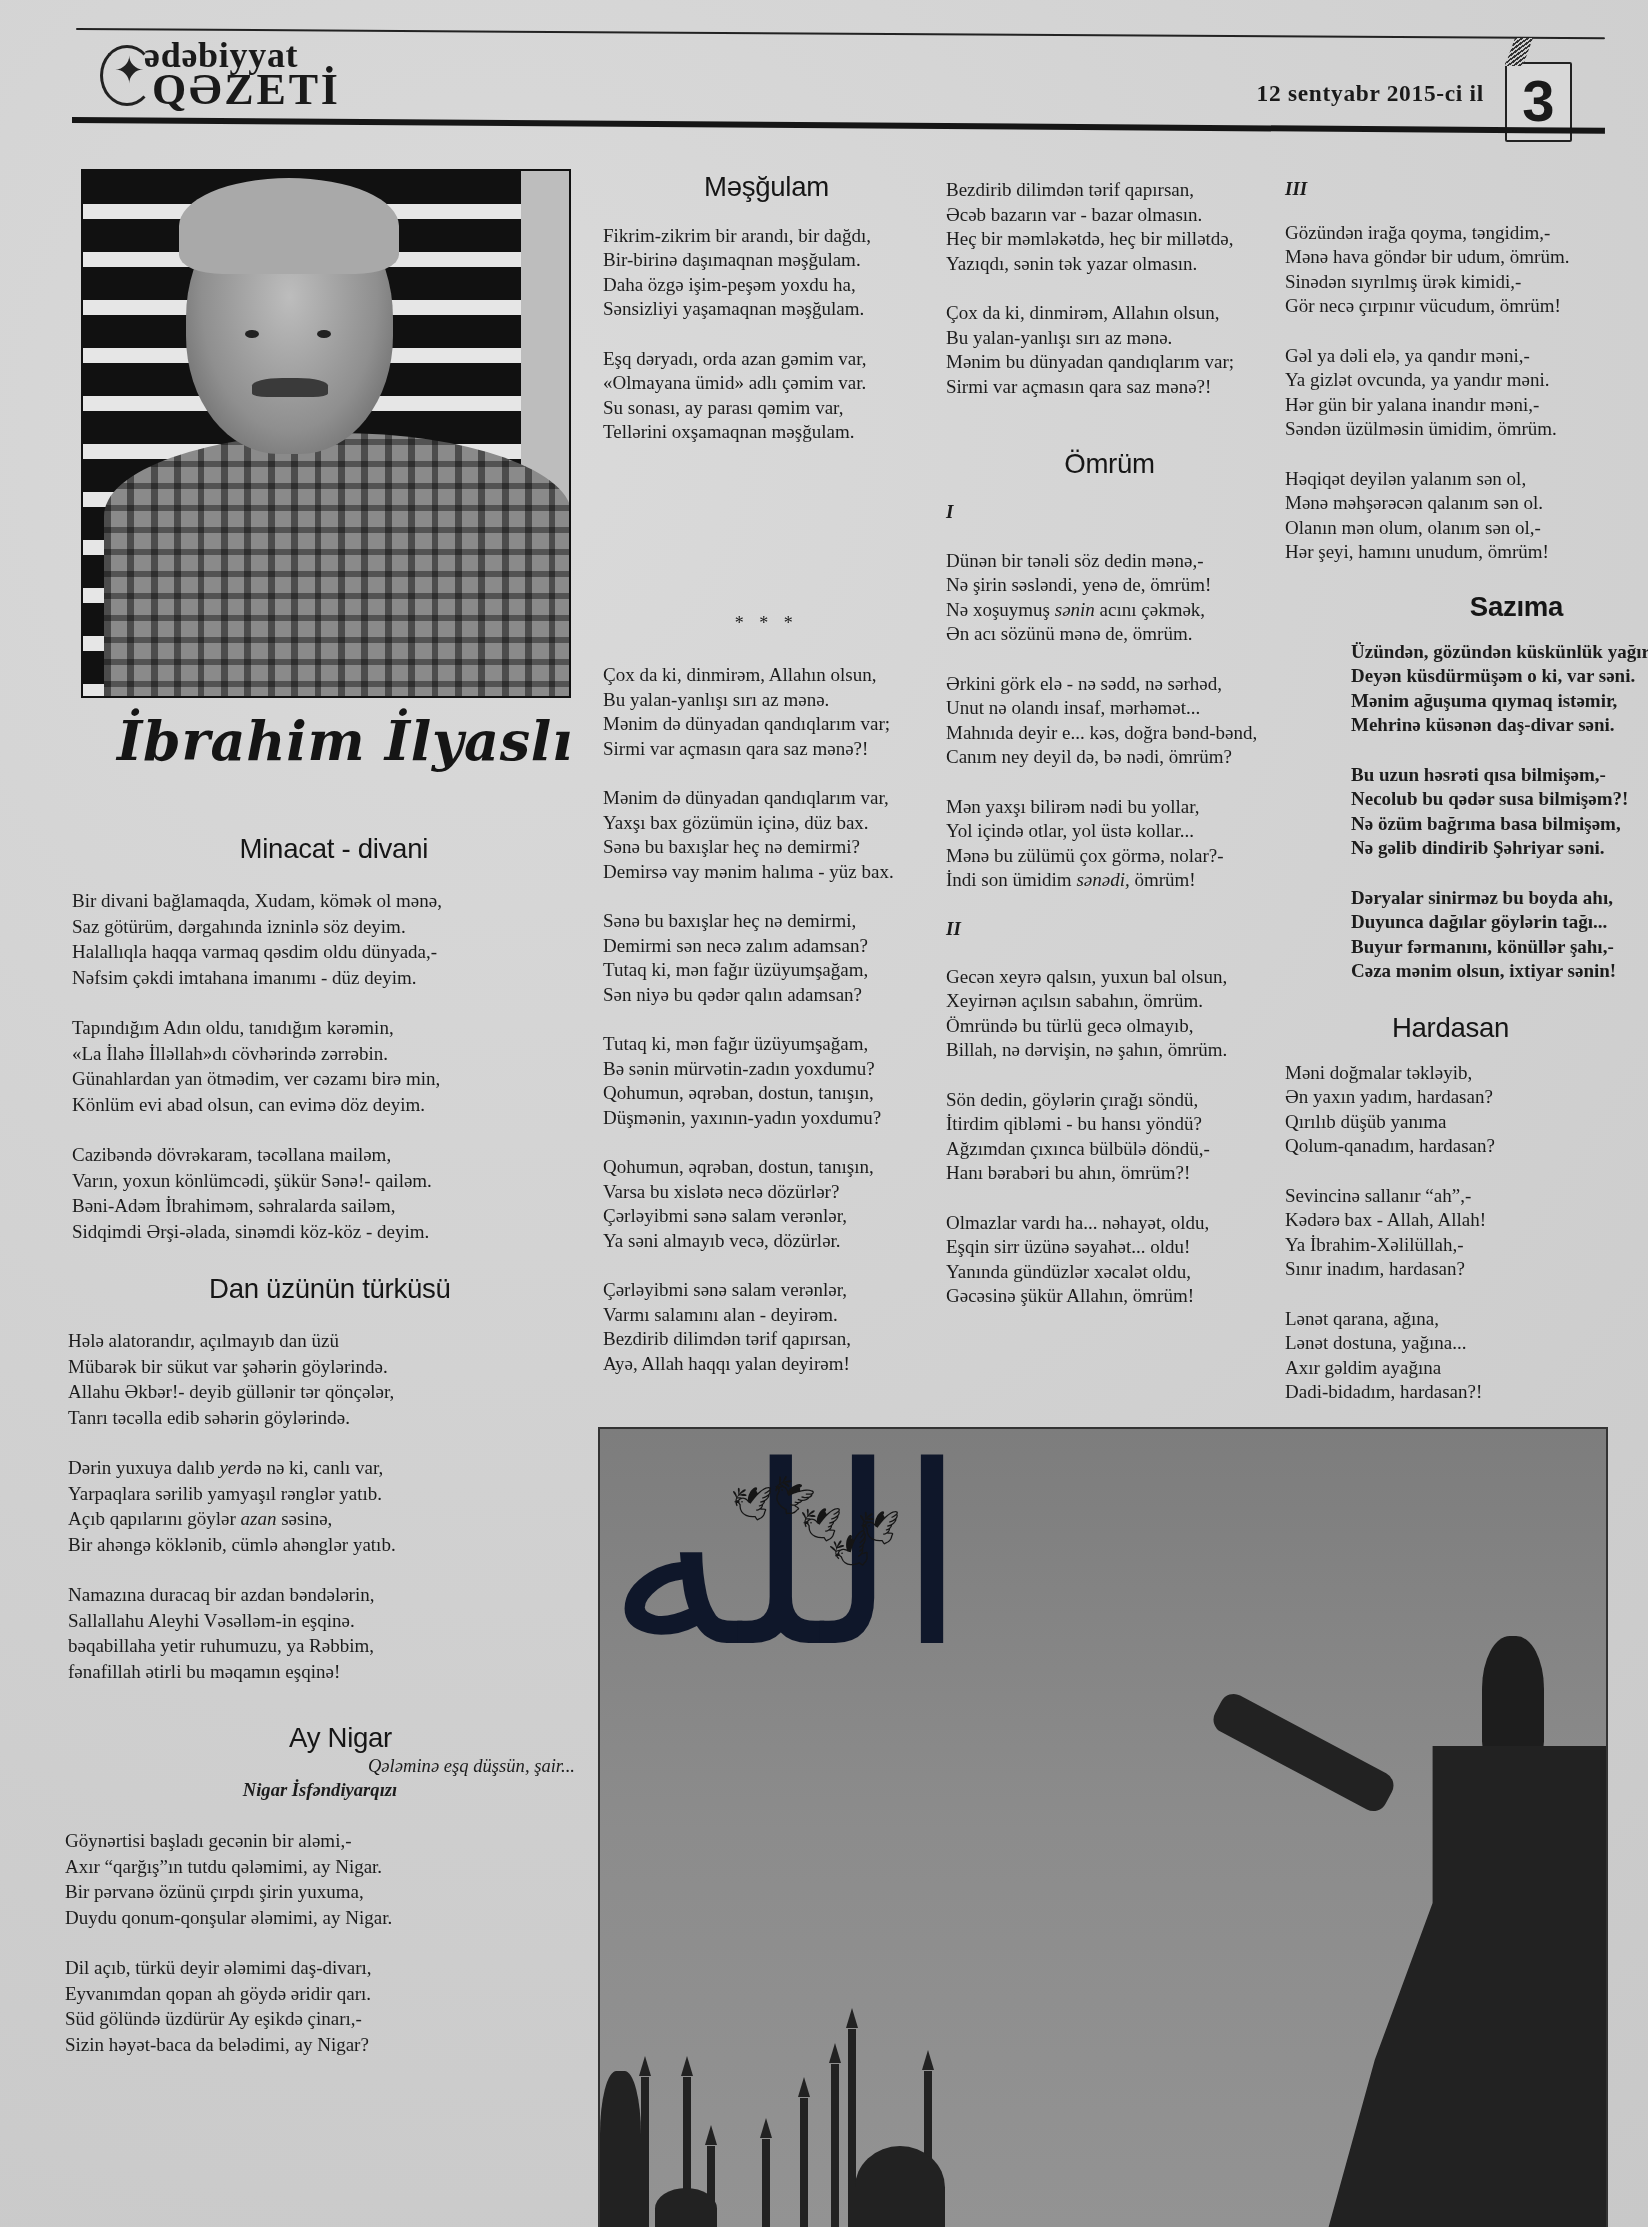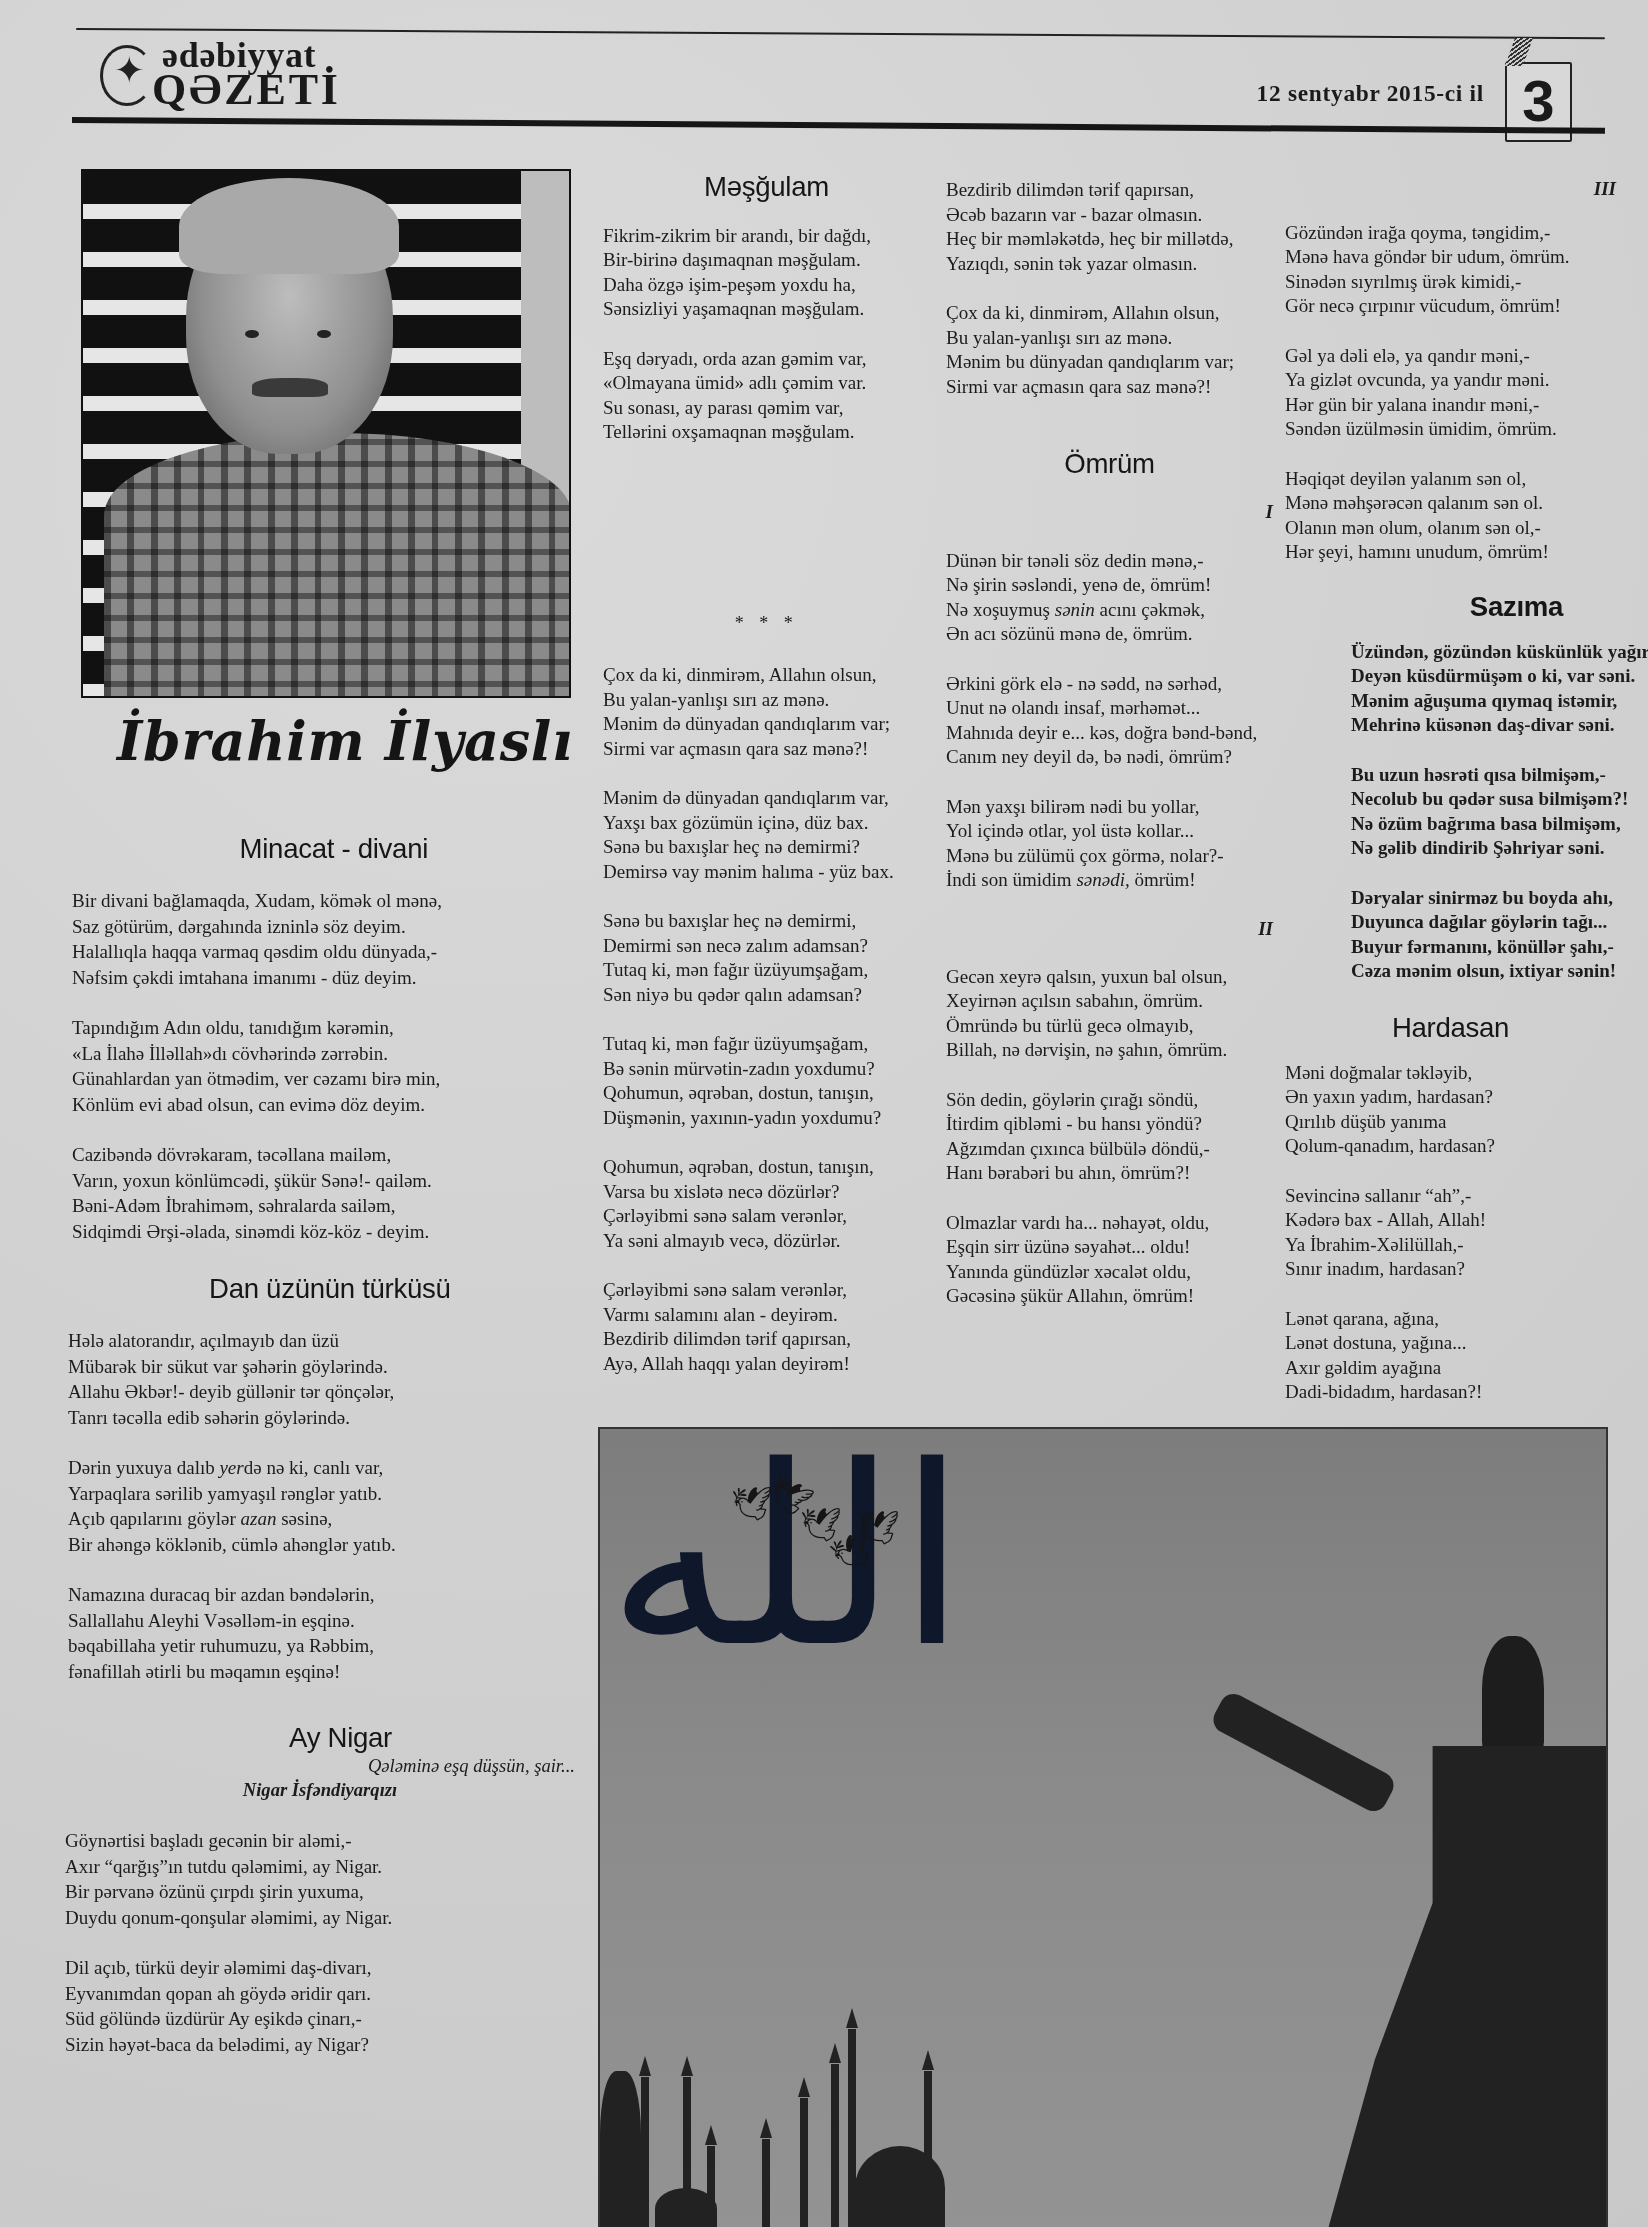--- a/index.html
+++ b/index.html
@@ -11,21 +11,21 @@
     color: #1c1c1c;
     position: relative;
   }
   .abs { position: absolute; }
   
   .top-rule { left: 76px; top: 27.6px; width: 1529px; height: 2.1px; background: #222; border-radius: 1.4px; transform: rotate(0.35deg); transform-origin: left; }
   .bottom-rule { left: 72px; top: 117px; width: 1533px; height: 6.2px; background: #161616; transform: rotate(0.4deg); transform-origin: left; }
   .logo { left: 100px; top: 38px; width: 262px; height: 76px; }
   .logo-emblem { position: absolute; left: 0; top: 6.9px; width: 48px; height: 55px; border: 3.4px solid #222; border-radius: 50%; border-right-color: transparent; }
   .logo-star { position: absolute; left: 13.8px; top: 13.8px; font-size: 37px; line-height: 1; color: #222; font-family: "DejaVu Sans", sans-serif; }
-  .logo-top { position: absolute; left: 62px; top: -4.1px; font-family: "Liberation Serif", serif; font-weight: bold; font-size: 36px; color: #1a1a1a; letter-spacing: 0.7px; }
+  .logo-top { position: absolute; left: 44px; top: -4.1px; font-family: "Liberation Serif", serif; font-weight: bold; font-size: 36px; color: #1a1a1a; letter-spacing: 0.7px; }
   .logo-bottom { position: absolute; left: 52px; top: 26px; font-family: "Liberation Serif", serif; font-weight: bold; font-size: 44px; color: #1a1a1a; letter-spacing: 2.8px; }
   .date { right: 165px; top: 80px; font-family: "Liberation Serif", serif; font-weight: bold; font-size: 23.4px; color: #1a1a1a; letter-spacing: 0.7px; }
   .page-num-box { left: 1505px; top: 62px; width: 63px; height: 76px; border: 2.1px solid #222; border-radius: 2.1px; background: #d8d8d8; }
   .page-num-tab { position: absolute; left: 2.8px; top: -26px; width: 18px; height: 27.6px; background: repeating-linear-gradient(135deg, #333 0 2.1px, #ccc 2.1px 4.1px); transform: skewX(-20deg); }
   .page-num { position: absolute; left: 0; right: 0; top: 2.8px; text-align: center; font-family: "Liberation Sans", sans-serif; font-weight: bold; font-size: 58px; color: #1a1a1a; }
 
   
   .portrait { left: 81px; top: 169px; width: 486px; height: 525px; background: #3b3b3b; border: 2.1px solid #111; overflow: hidden; }
   .blinds { position: absolute; inset: 0; background: repeating-linear-gradient(180deg, #111 0 33px, #e6e6e6 33px 48px); }
   .blinds-right { position: absolute; right: 0; top: 0; width: 48px; height: 100%; background: #bdbdbd; }
@@ -38,21 +38,21 @@
       repeating-linear-gradient(0deg, rgba(0,0,0,.4) 0 6.2px, transparent 6.2px 22px), #8a8a8a;
       border-radius: 50% 50% 0 0 / 30% 30% 0 0; }
   .author { left: 117px; top: 709px; font-family: "DejaVu Serif", serif; font-style: italic; font-weight: bold; font-size: 54px; color: #151515; letter-spacing: 0.7px; }
 
   
   .poem-title { font-family: "Liberation Sans", "DejaVu Sans", sans-serif; font-size: 27.6px; color: #161616; text-align: center; letter-spacing: -0.3px; }
   .stanza { margin: 0; }
   .line { font-size: 19px; line-height: 24.5px; white-space: nowrap; }
   .gap { height: 25px; }
   .col-left .line { font-size: 19px; line-height: 25.5px; }
-  .section-mark { font-style: italic; font-weight: bold; font-size: 19px; text-align: right; }
+  .section-mark { font-style: italic; font-weight: bold; font-size: 19px; text-align: left; }
   .stars { text-align: center; font-size: 18px; letter-spacing: 5.5px; }
   .epigraph { text-align: right; font-style: italic; font-size: 18.6px; line-height: 24px; }
   .epigraph-author { text-align: center; font-style: italic; font-weight: bold; font-size: 18.6px; line-height: 24px; }
   em { font-style: italic; }
 
   
   .photo { left: 598px; top: 1427px; width: 1006px; height: 800px; background: #888; border: 2.1px solid #333; overflow: hidden; }
   .sky { position: absolute; inset: 0; background: linear-gradient(180deg, #7d7d7d 0%, #8c8c8c 50%, #939393 100%); }
   .calligraphy { position: absolute; left: 6.9px; top: 6.9px; width: 289px; height: 386px; color: #0f172a; font-family: Liberation Serif, serif; font-size: 248px; line-height: 1; }
   .bird { position: absolute; font-size: 33px; color: #151515; font-family: "DejaVu Sans", sans-serif; }

